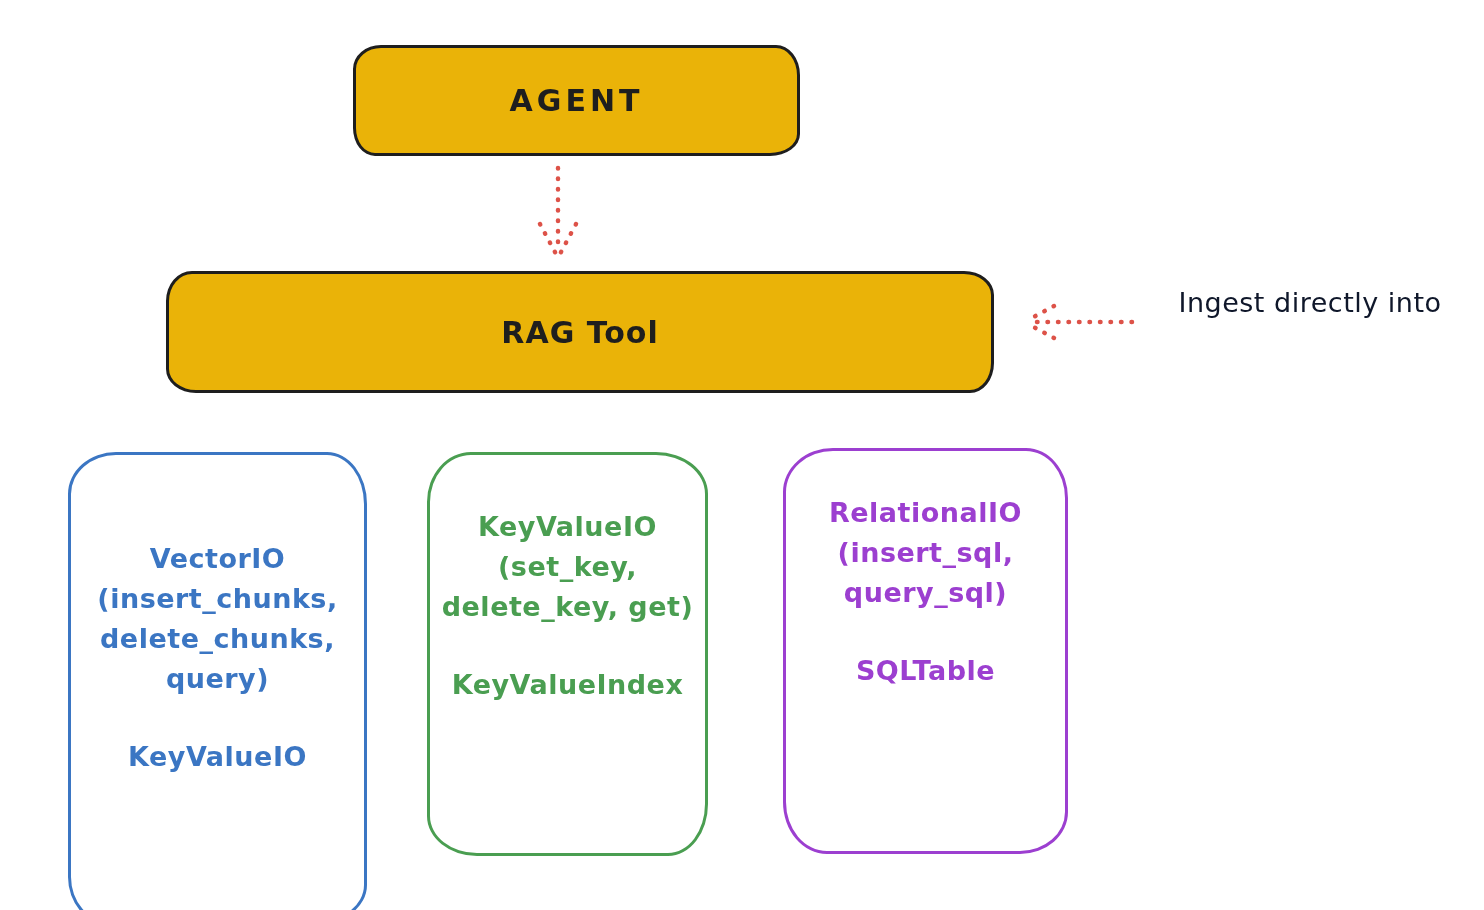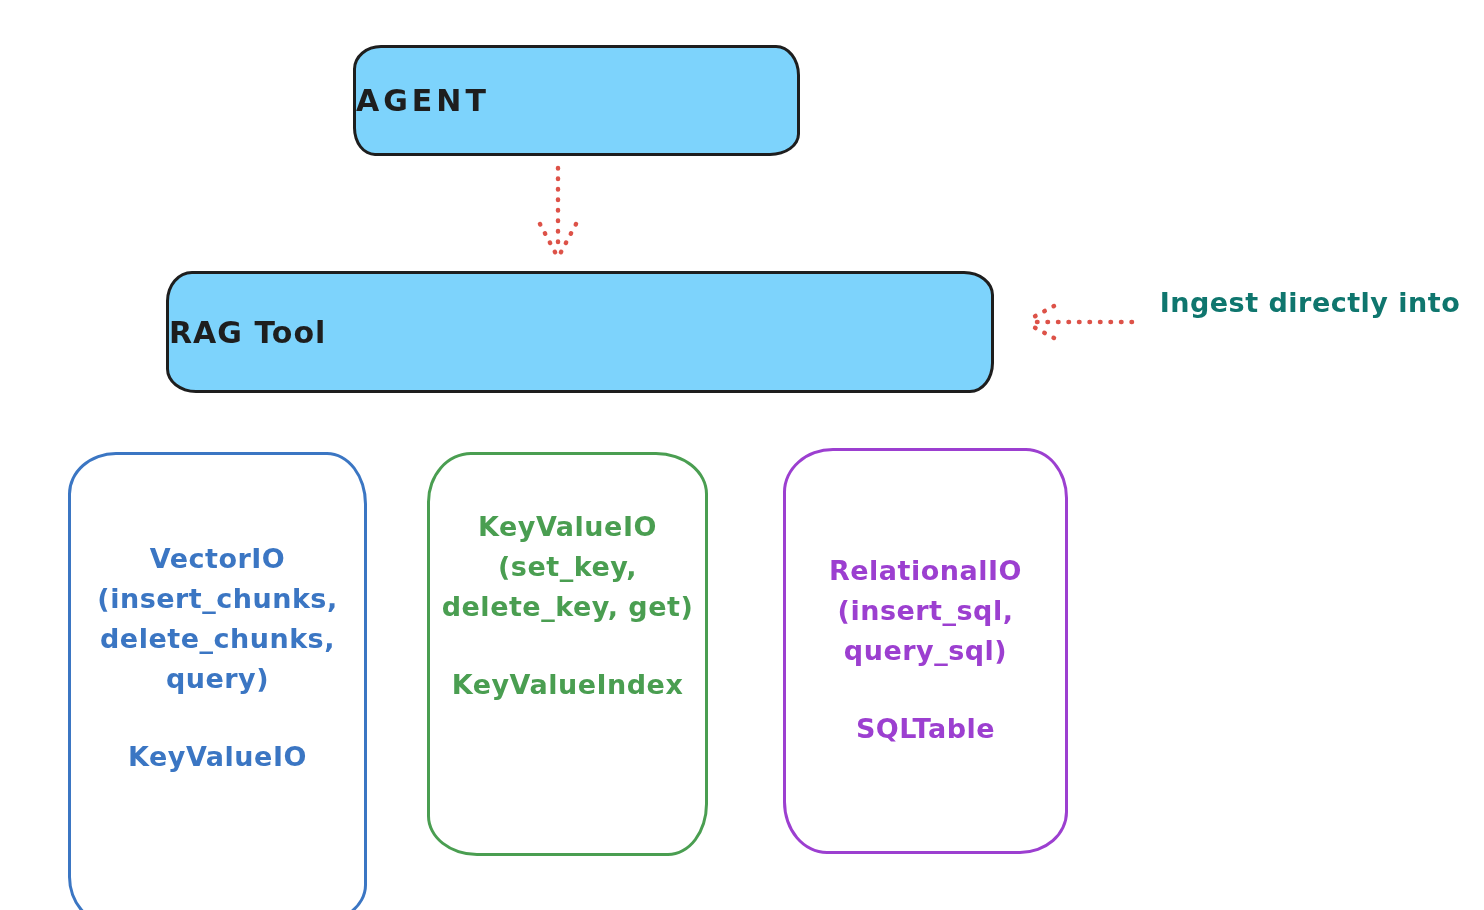--- a/index.html
+++ b/index.html
@@ -8,23 +8,24 @@
     width: 1484px; height: 910px;
     position: relative;
     font-family: "DejaVu Sans", "Liberation Sans", sans-serif;
     overflow: hidden;
   }
   .canvas { position: absolute; inset: 0; }
 
   
   .sketch-box {
     position: absolute;
-    background: #7dd3fc;
+    background: #eab308;
     display: flex;
     align-items: center;
+    justify-content: center;
   }
   .box-agent {
     left: 353px; top: 45px; width: 447px; height: 111px;
     border: 3.5px solid #1e1e1e;
     border-radius: 28px 24px 30px 22px / 24px 30px 22px 28px;
   }
   .box-agent .label {
     color: #1e1e1e; font-size: 30px; font-weight: 700;
     letter-spacing: 4px;
   }
@@ -63,30 +64,30 @@
     border: 3.5px solid #4a9e51;
     border-radius: 44px 52px 40px 50px / 50px 42px 52px 40px;
     color: #4a9e51;
     padding-top: 52px;
   }
   .box-relational {
     left: 783px; top: 448px; width: 285px; height: 406px;
     border: 3.5px solid #9c3fd0;
     border-radius: 50px 42px 48px 44px / 44px 50px 42px 52px;
     color: #9c3fd0;
-    padding-top: 100px;
+    padding-top: 42px;
   }
 
   .annotation {
     position: absolute;
     left: 1142px; top: 284px; width: 336px;
     text-align: center;
-    color: #0f766e;
+    color: #0f172a;
     font-size: 27px;
-    font-weight: 700;
+    font-weight: 400;
     line-height: 37px;
     letter-spacing: 0.5px;
   }
 
   svg.arrow-layer {
     position: absolute; inset: 0;
     width: 1484px; height: 910px;
     pointer-events: none;
   }
   .dotted-red {

